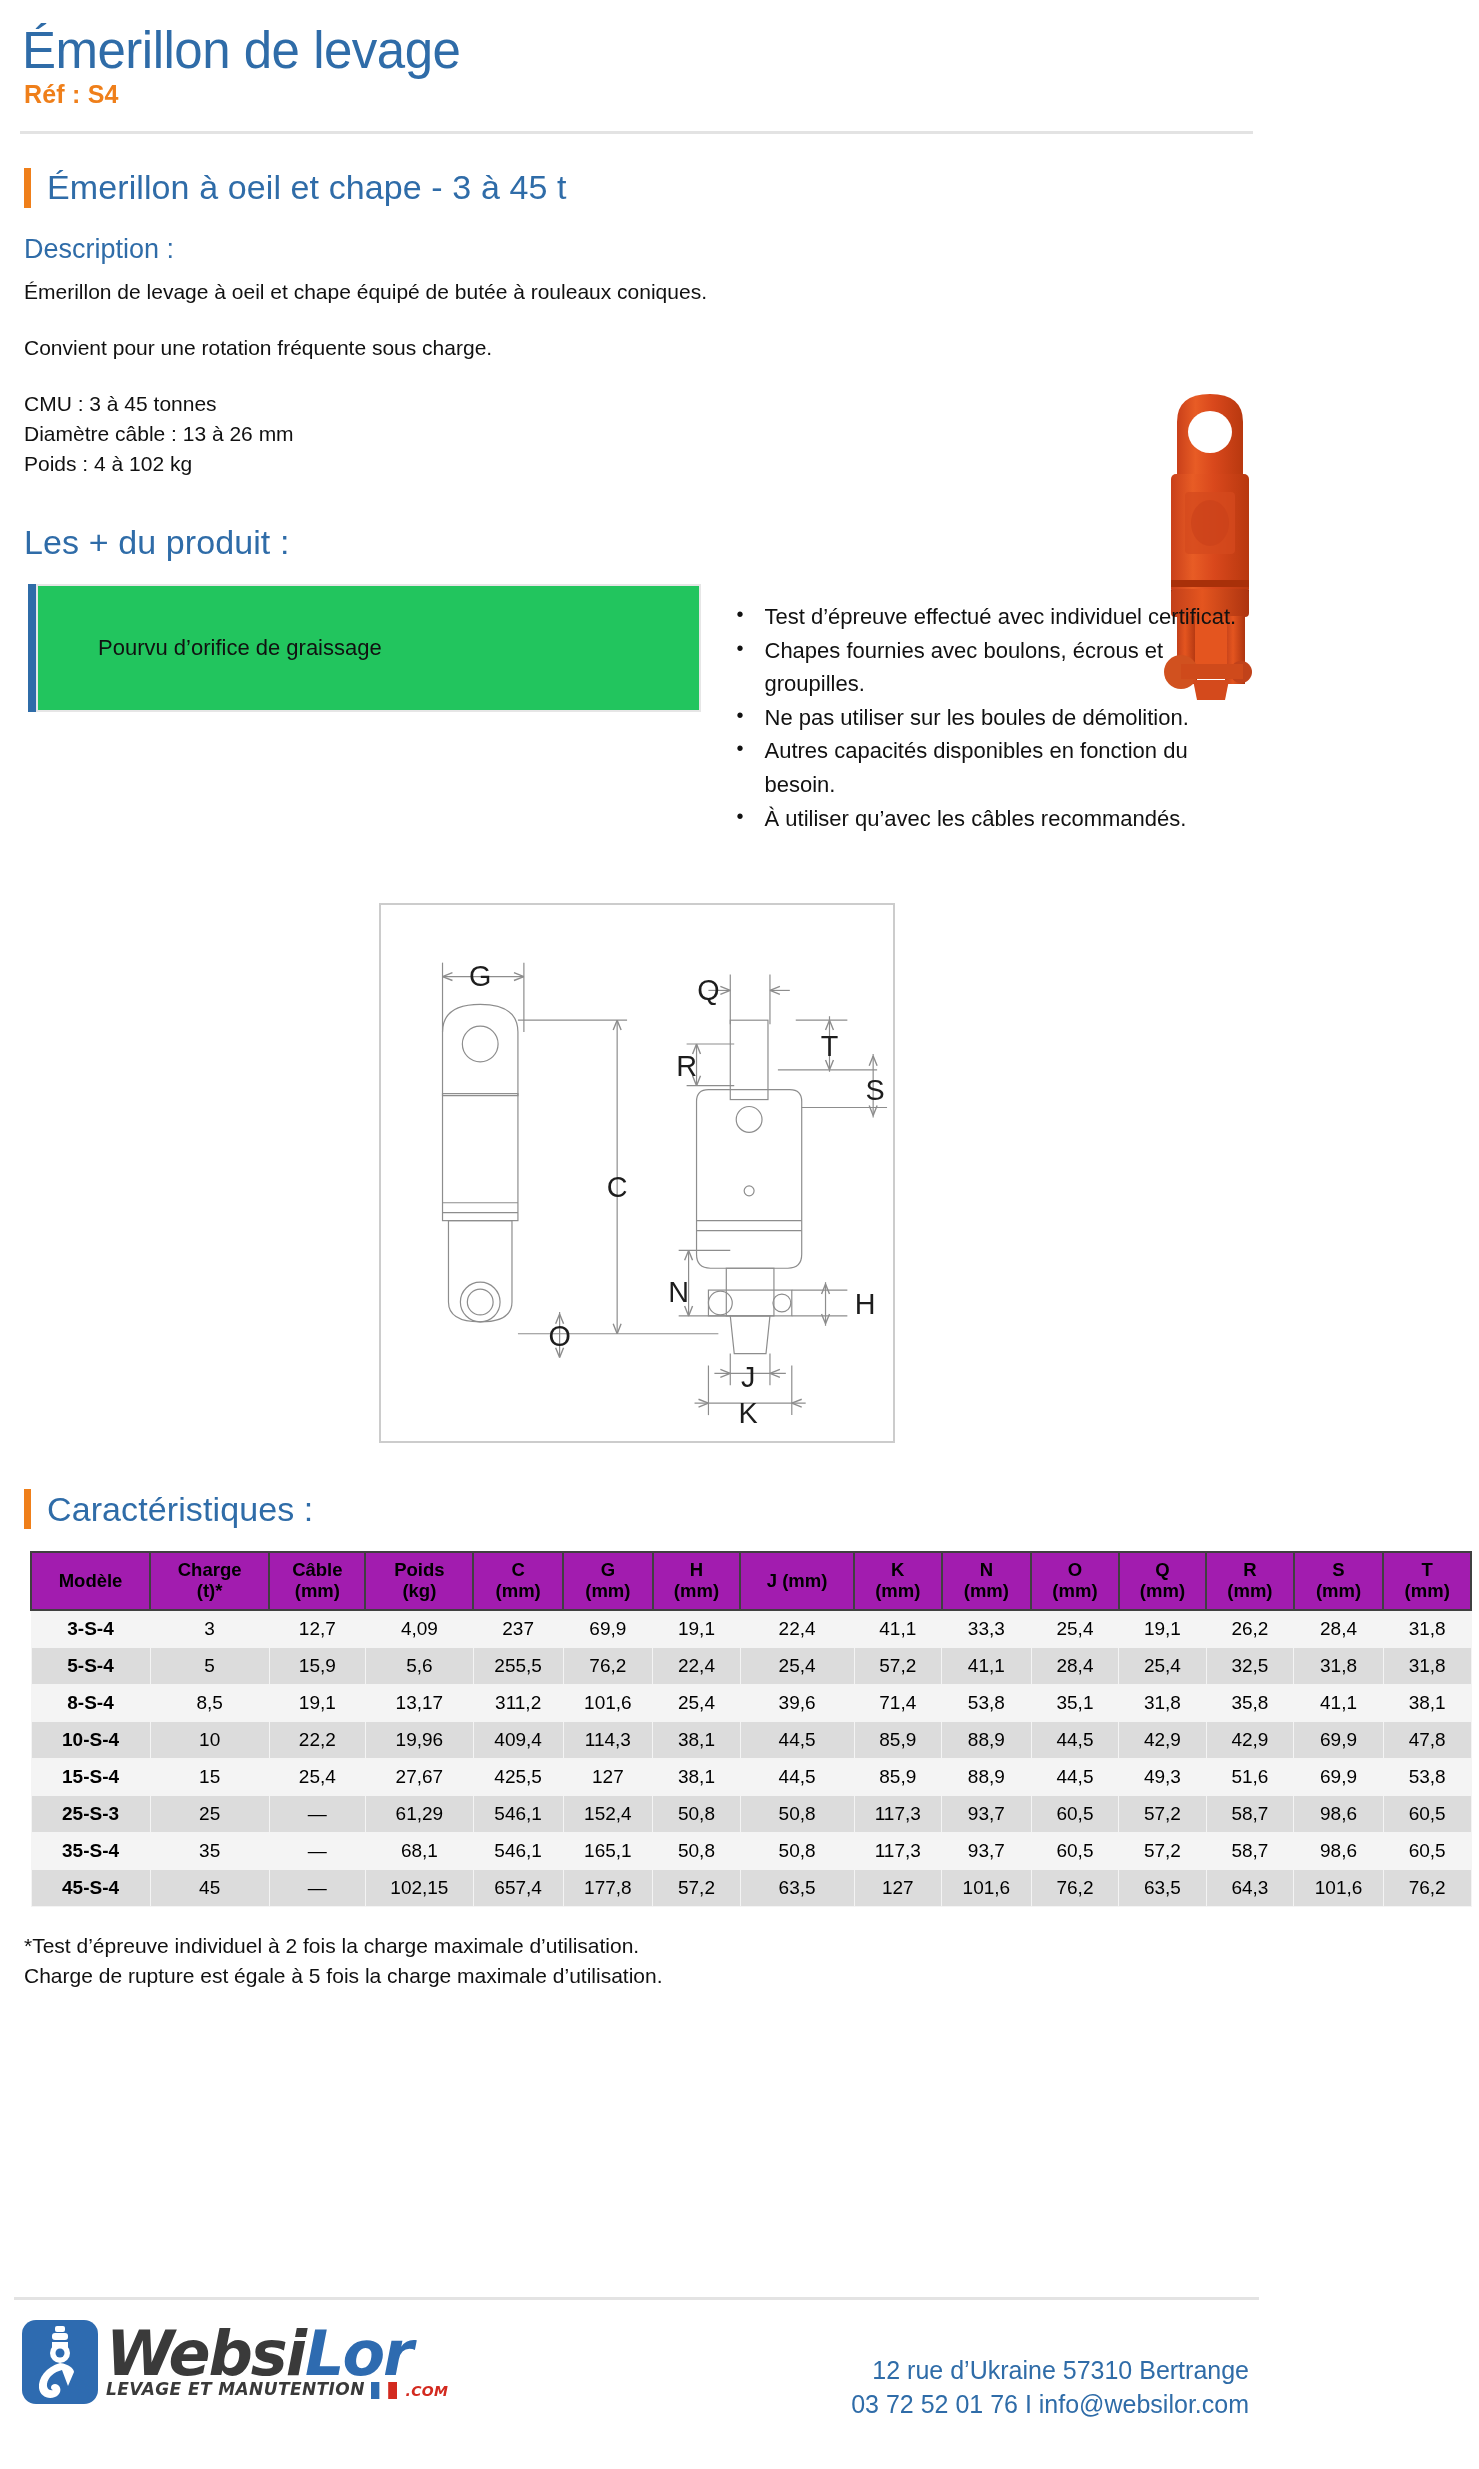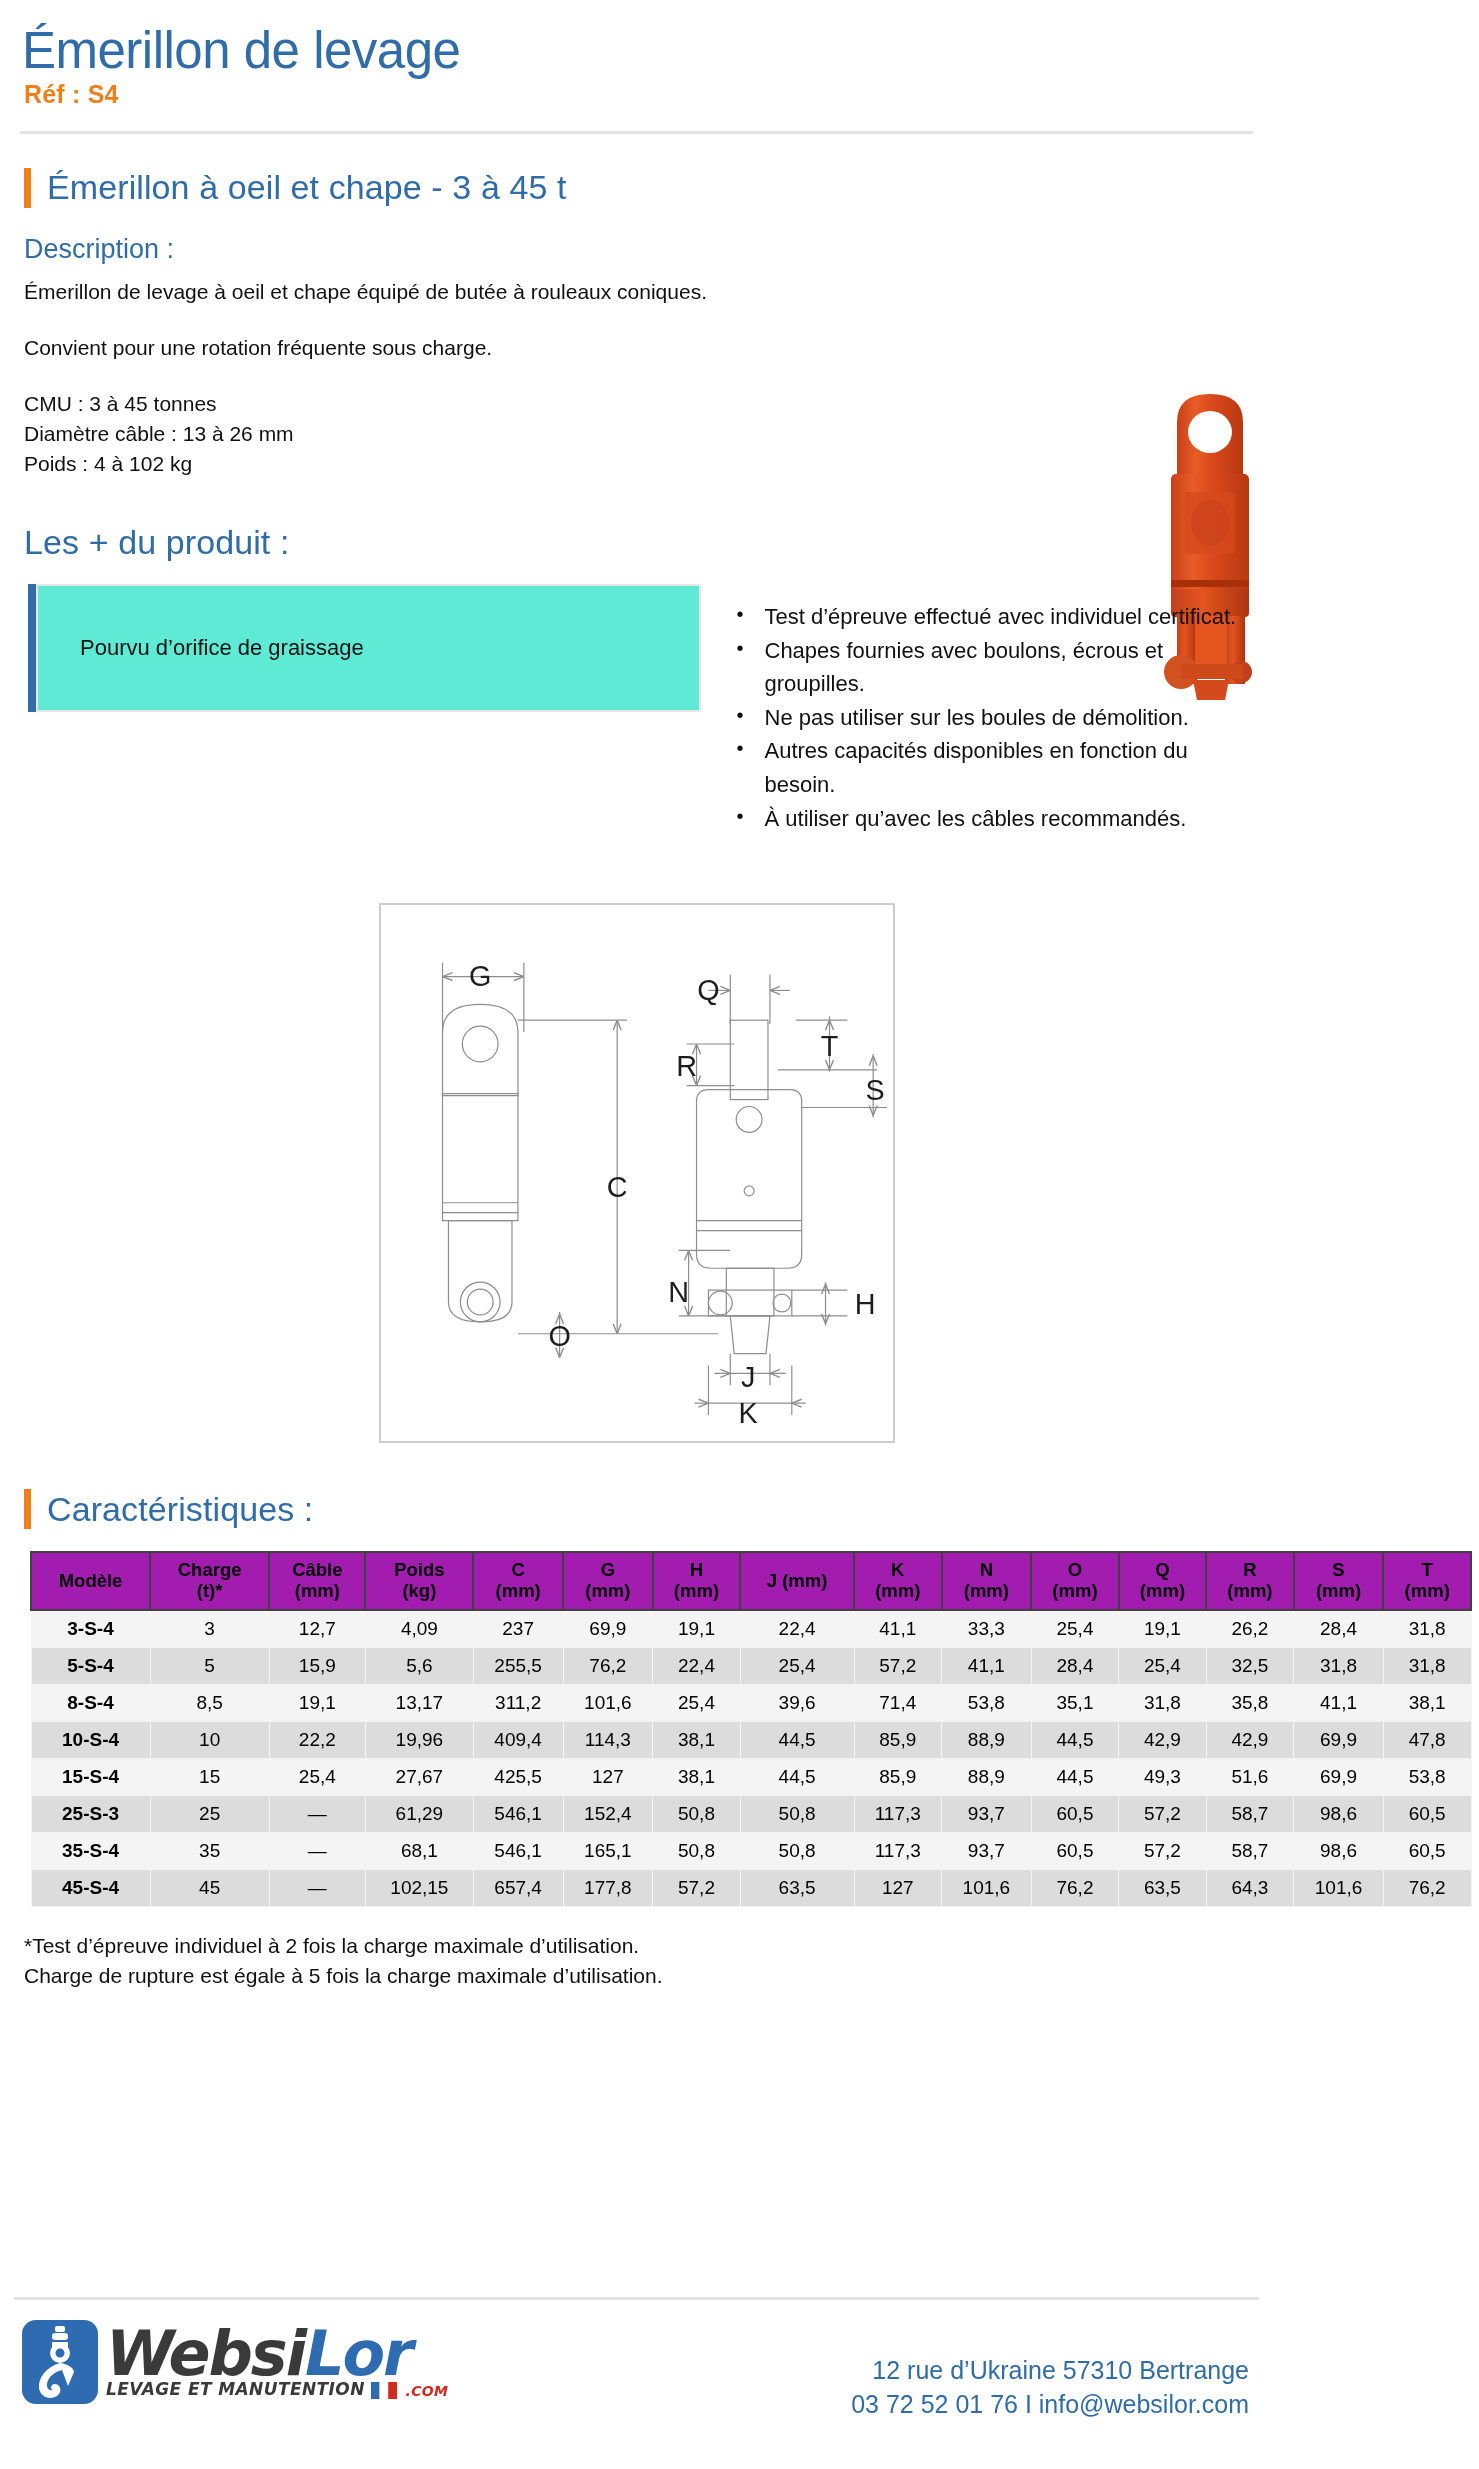--- a/index.html
+++ b/index.html
@@ -43,23 +43,23 @@
   .product-photo {
     position:absolute; left:1133px; top:384px; width:154px; height:320px;
   }
 
   
   .plus-head { margin-top:44px;align-items:center; }
   .plus-row { display:flex; margin:22px 0 0 10px; align-items:flex-start; }
   .plus-box-wrap { display:flex; width:690px; }
   .plus-accent { width:8px; background:#2f6ca8; flex:0 0 auto; margin-left:4px; }
   .plus-box {
-    flex:1; border:2px solid #e6e6e6; background:#5eead4;
+    flex:1; border:2px solid #e6e6e6; background:#22c55e;
     min-height:128px; display:flex; align-items:center;
-    padding-left:42px; font-size:22px; color:#111;
+    padding-left:60px; font-size:22px; color:#111;
   }
   .bullets { margin-left:28px; padding:0; list-style:none; }
   .bullets li {
     font-size:22px; line-height:1.53; color:#111; position:relative; padding-left:36px;
   }
   .bullets li:before {
     content:"\2022"; position:absolute; left:8px; top:-1px; font-size:20px;
   }
 
   

